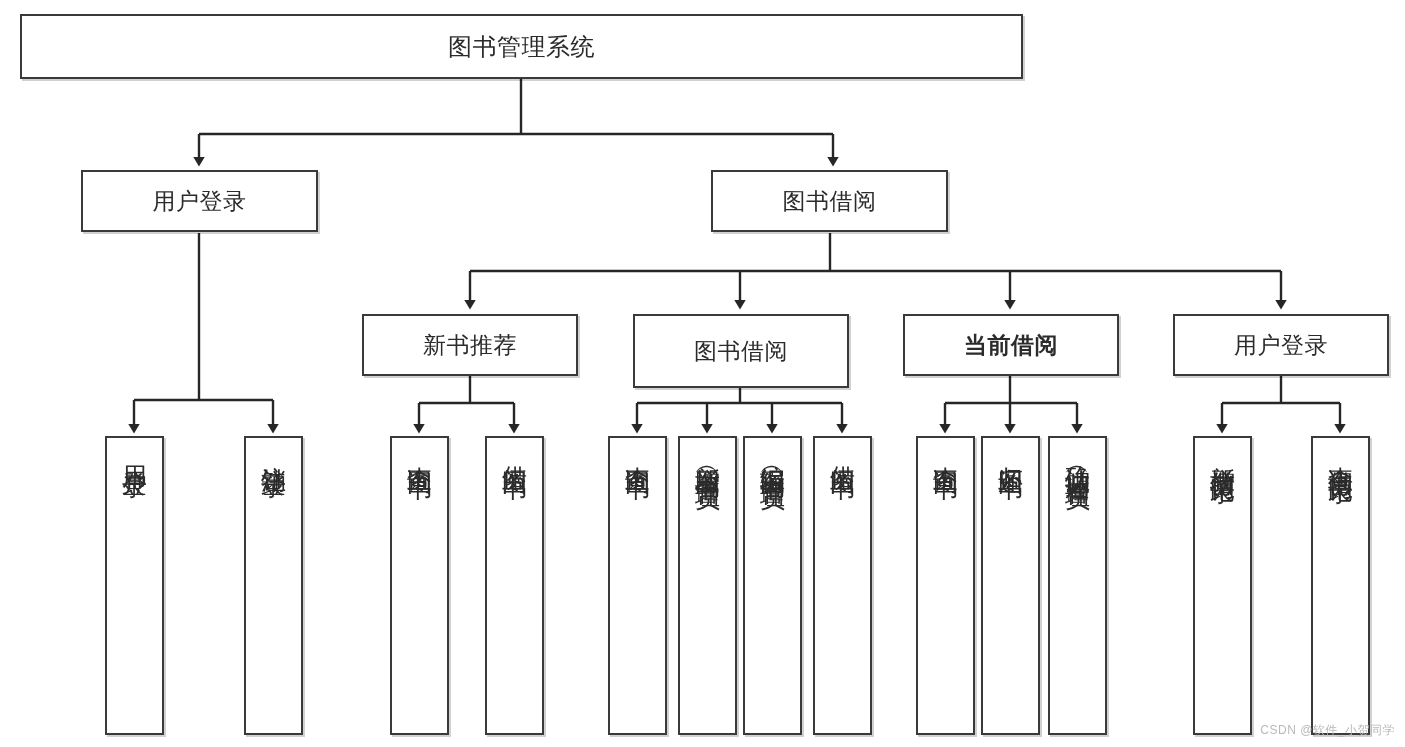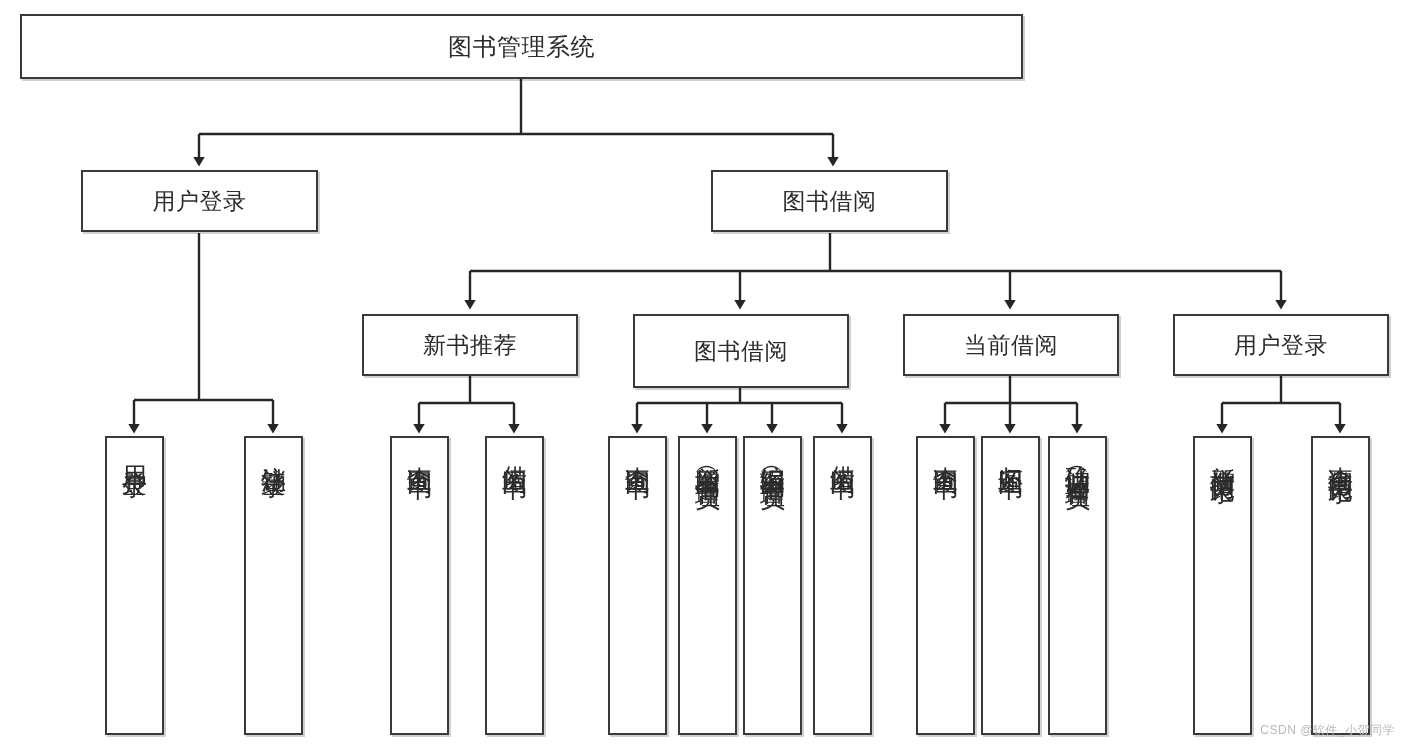--- a/index.html
+++ b/index.html
@@ -134,21 +134,21 @@
   <div class="node horiz" style="left:711px; top:170px; width:237px; height:62px;">
     <span class="lbl">图书借阅</span>
   </div>
 
   <div class="node horiz" style="left:362px; top:314px; width:216px; height:62px;">
     <span class="lbl">新书推荐</span>
   </div>
   <div class="node horiz" style="left:633px; top:314px; width:216px; height:74px;">
     <span class="lbl">图书借阅</span>
   </div>
-  <div class="node horiz" style="left:903px; top:314px; width:216px; height:62px;">
+  <div class="node horiz" style="left:903px; top:314px; width:216px; height:62px;font-weight:bold;">
     <span class="lbl">当前借阅</span>
   </div>
   <div class="node horiz" style="left:1173px; top:314px; width:216px; height:62px;">
     <span class="lbl">用户登录</span>
   </div>
 
   <div class="node vert" style="left:105px; top:436px; width:59px; height:299px;">
     <span class="lbl">用户登录</span>
   </div>
   <div class="node vert" style="left:244px; top:436px; width:59px; height:299px;">

